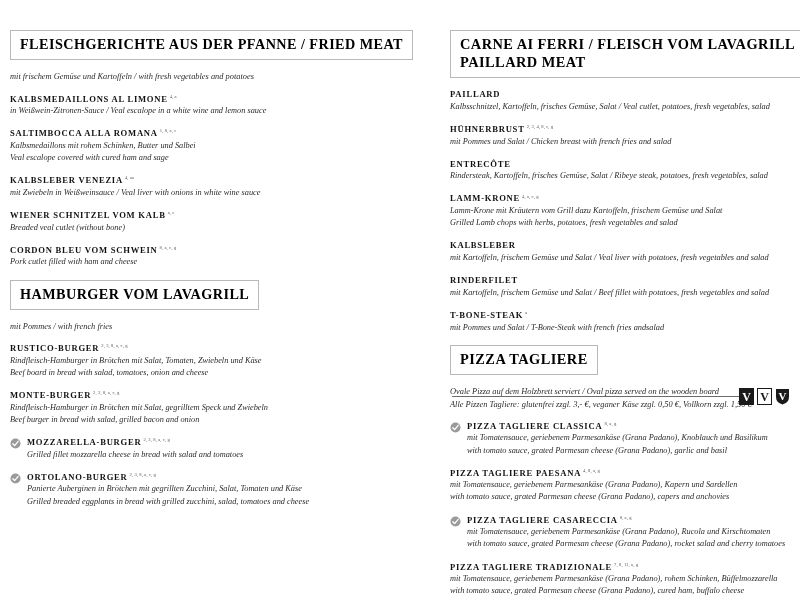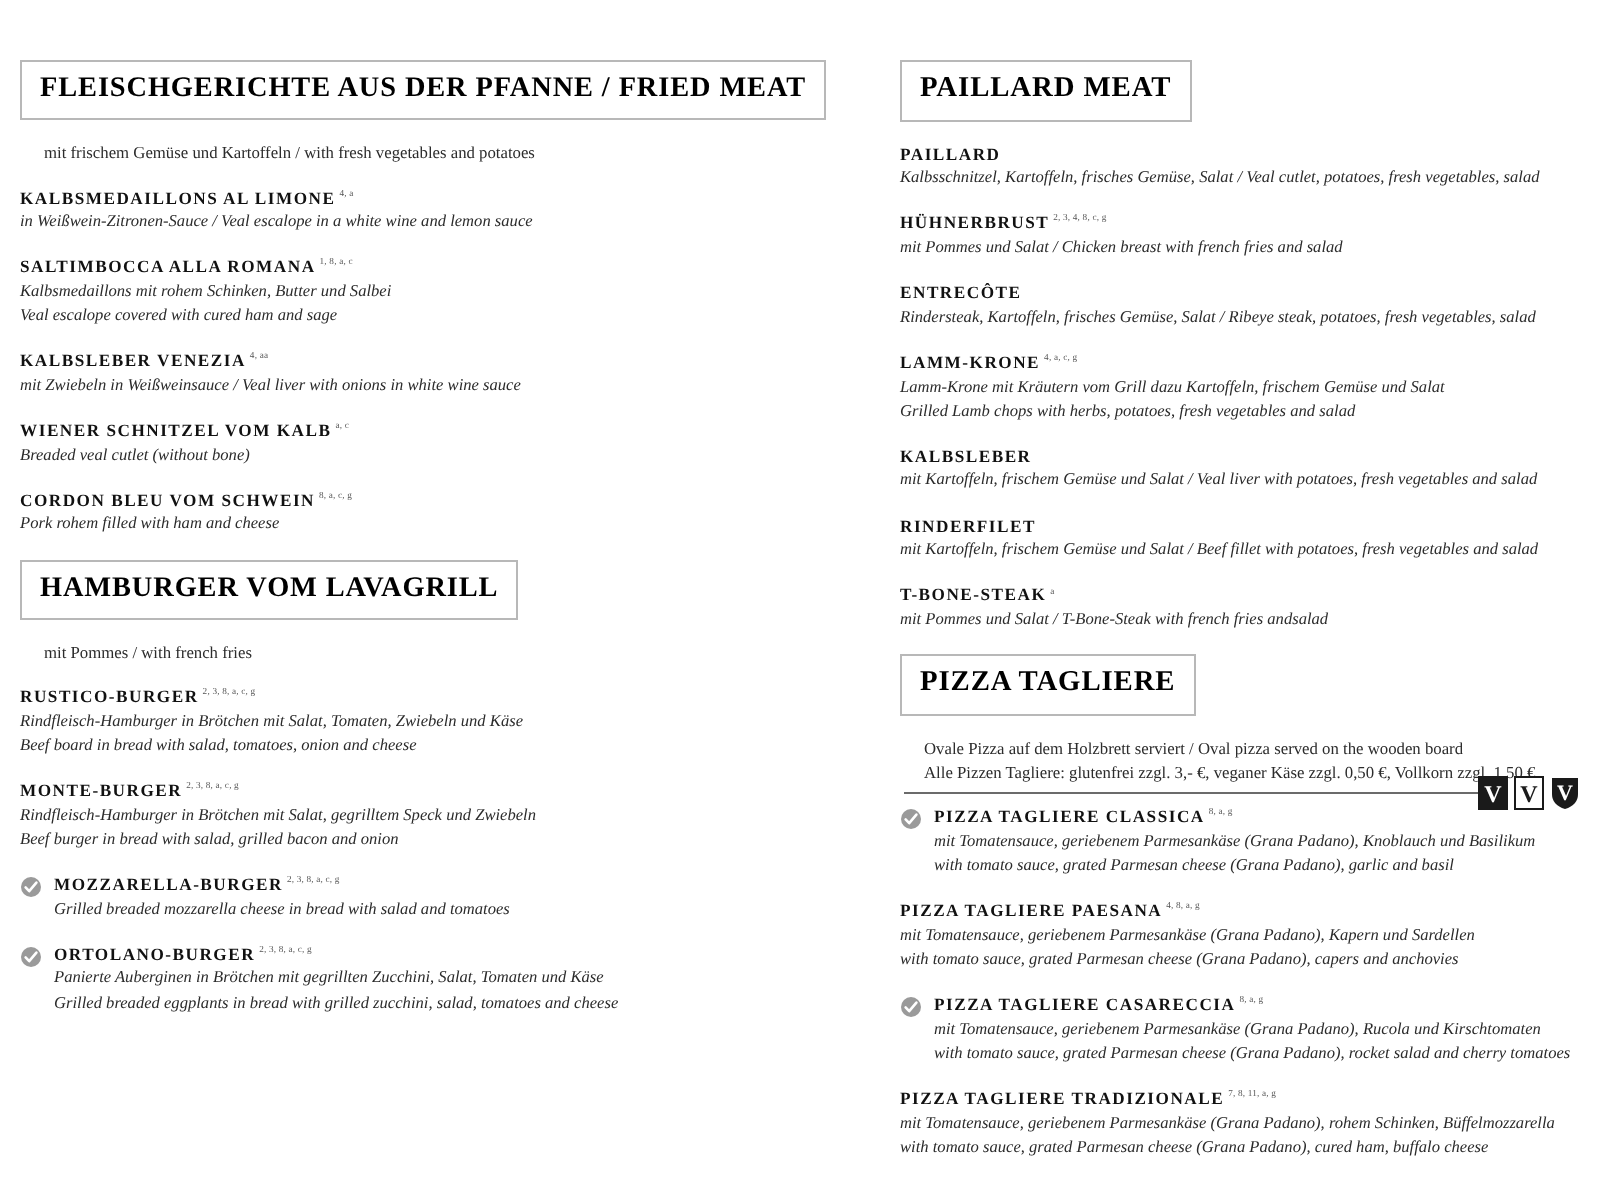--- a/index.html
+++ b/index.html
@@ -41,24 +41,25 @@
     font-weight: bold;
     font-size: 14.2px;
     letter-spacing: 0.45px;
     line-height: 1.22;
     white-space: nowrap;
     color: #000;
   }
   .col-right .section-header .sh-line { font-size: 14.4px; }
 
   .section-intro {
+    font-style: italic;
     font-size: 8.4px;
     line-height: 1.45;
     color: #2c2c2c;
-    margin: 0 0 10px 12px;
+    margin: 0 0 10px 0;
   }
 
   .items { margin: 0; padding: 0; }
 
   .item {
     position: relative;
     margin: 0 0 11px 0;
     padding-left: 0px;
   }
   .item.veg { padding-left: 17px; }
@@ -136,21 +137,21 @@
           <div class="item">
             <span class="item-name">KALBSLEBER VENEZIA<span class="sup">4, aa</span></span>
             <span class="item-desc">mit Zwiebeln in Weißweinsauce / Veal liver with onions in white wine sauce</span>
           </div>
           <div class="item">
             <span class="item-name">WIENER SCHNITZEL VOM KALB<span class="sup">a, c</span></span>
             <span class="item-desc">Breaded veal cutlet (without bone)</span>
           </div>
           <div class="item">
             <span class="item-name">CORDON BLEU VOM SCHWEIN<span class="sup">8, a, c, g</span></span>
-            <span class="item-desc">Pork rohem filled with ham and cheese</span>
+            <span class="item-desc">Pork cutlet filled with ham and cheese</span>
           </div>
         </div></div>
       <div class="section"><div class="section-header"><div class="sh-line">HAMBURGER VOM LAVAGRILL</div></div><div class="section-intro">
           <div>mit Pommes / with french fries</div>
         </div><div class="items">
           <div class="item">
             <span class="item-name">RUSTICO-BURGER<span class="sup">2, 3, 8, a, c, g</span></span>
             <span class="item-desc">Rindfleisch-Hamburger in Brötchen mit Salat, Tomaten, Zwiebeln und Käse</span>
             <span class="item-desc">Beef board in bread with salad, tomatoes, onion and cheese</span>
           </div>
@@ -160,37 +161,37 @@
             <span class="item-desc">Beef burger in bread with salad, grilled bacon and onion</span>
           </div>
           <div class="item veg">
             <span class="veg-icon">
               <svg viewBox="0 0 22 22" xmlns="http://www.w3.org/2000/svg">
                 <circle cx="11" cy="11" r="10" fill="#9a9a9a"></circle>
                 <path d="M5.6 11.4 L9.2 15.2 L16.4 6.6" stroke="#ffffff" stroke-width="2.6" fill="none" stroke-linecap="round" stroke-linejoin="round"></path>
               </svg>
             </span>
             <span class="item-name">MOZZARELLA-BURGER<span class="sup">2, 3, 8, a, c, g</span></span>
-            <span class="item-desc">Grilled breaded mozzarella cheese in bread with salad and tomatoes</span>
+            <span class="item-desc">Grilled fillet mozzarella cheese in bread with salad and tomatoes</span>
           </div>
           <div class="item veg">
             <span class="veg-icon">
               <svg viewBox="0 0 22 22" xmlns="http://www.w3.org/2000/svg">
                 <circle cx="11" cy="11" r="10" fill="#9a9a9a"></circle>
                 <path d="M5.6 11.4 L9.2 15.2 L16.4 6.6" stroke="#ffffff" stroke-width="2.6" fill="none" stroke-linecap="round" stroke-linejoin="round"></path>
               </svg>
             </span>
             <span class="item-name">ORTOLANO-BURGER<span class="sup">2, 3, 8, a, c, g</span></span>
             <span class="item-desc">Panierte Auberginen in Brötchen mit gegrillten Zucchini, Salat, Tomaten und Käse</span>
             <span class="item-desc">Grilled breaded eggplants in bread with grilled zucchini, salad, tomatoes and cheese</span>
           </div>
         </div></div>
     </div>
   <div class="col col-right">
-      <div class="section"><div class="section-header"><div class="sh-line">PAILLARD MEAT</div></div><div class="items">
+      <div class="section"><div class="section-header"><div class="sh-line">CARNE AI FERRI / FLEISCH VOM LAVAGRILL</div><div class="sh-line">PAILLARD MEAT</div></div><div class="items">
           <div class="item">
             <span class="item-name">PAILLARD</span>
             <span class="item-desc">Kalbsschnitzel, Kartoffeln, frisches Gemüse, Salat / Veal cutlet, potatoes, fresh vegetables, salad</span>
           </div>
           <div class="item">
             <span class="item-name">HÜHNERBRUST<span class="sup">2, 3, 4, 8, c, g</span></span>
             <span class="item-desc">mit Pommes und Salat / Chicken breast with french fries and salad</span>
           </div>
           <div class="item">
             <span class="item-name">ENTRECÔTE</span>

